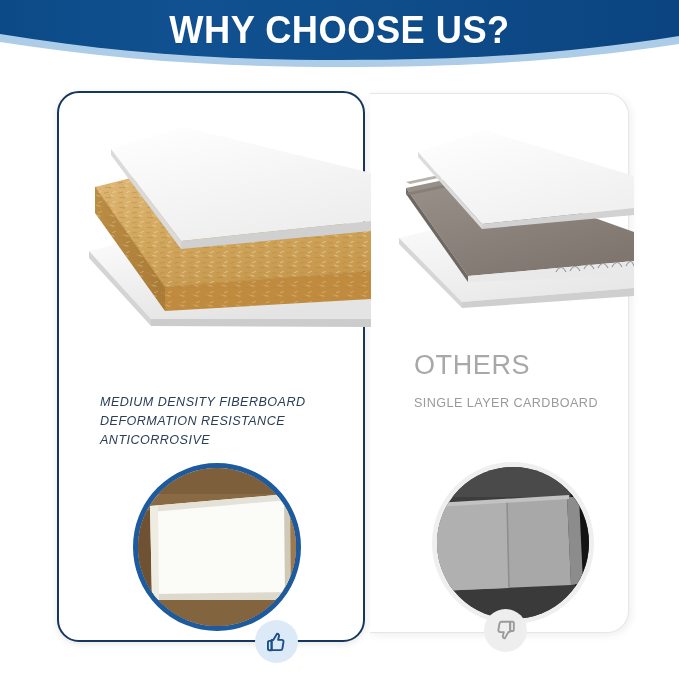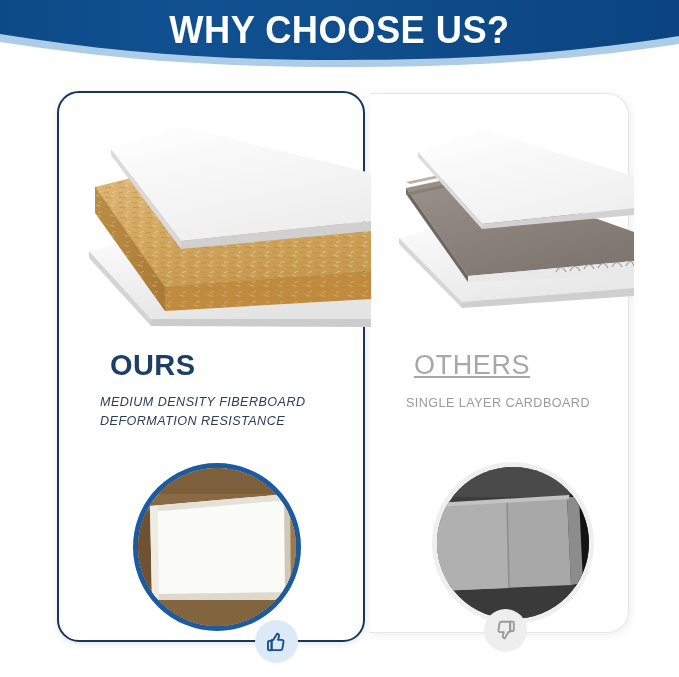--- a/index.html
+++ b/index.html
@@ -94,32 +94,31 @@
     font-weight: bold;
     color: #1c3f68;
     letter-spacing: 0.4px;
   }
   .head-others {
     left: 44px; top: 256px;
     font-size: 27px;
     font-weight: normal;
     color: #a8a8a8;
     letter-spacing: 0.6px;
-    text-decoration: underline;
   }
 
   .desc {
     position: absolute;
     font-size: 12.6px;
     line-height: 19px;
     letter-spacing: 0.45px;
     white-space: nowrap;
   }
   .desc-ours   { left: 41px; top: 300px; color: #2b3e55; font-style: italic; }
-  .desc-others { left: 36px; top: 300px; color: #9a9a9a; }
+  .desc-others { left: 44px; top: 300px; color: #9a9a9a; }
   .desc div { margin: 0; padding: 0; }
 
   
   .photo {
     position: absolute;
     border-radius: 50%;
     overflow: hidden;
     box-sizing: border-box;
   }
   .photo-ours {
@@ -297,25 +296,25 @@
         <polygon points="90,166 296,150 296,178 90,190" fill="url(#chips)" opacity="0.55"></polygon>
         <line x1="20" y1="66" x2="90" y2="166" stroke="#b5853c" stroke-width="1" opacity="0.6"></line>
         <line x1="90" y1="166" x2="296" y2="150" stroke="#b5853c" stroke-width="1" opacity="0.6"></line>
 
         <polygon points="36,28 108,6 296,52 296,100 106,120" fill="url(#uTop)"></polygon>
         <polygon points="36,28 106,120 106,128 36,34" fill="#dadada"></polygon>
         <polygon points="106,120 296,100 296,110 106,128" fill="#d0d0d0"></polygon>
       </svg>
     </div>
 
-    <div class="head-label head-ours">OURS</div>
 
     <div class="desc desc-ours">
       <div>MEDIUM DENSITY FIBERBOARD</div>
       <div>DEFORMATION RESISTANCE</div>
+      <div>ANTICORROSIVE</div>
     </div>
 
     <div class="photo photo-ours">
       <svg class="photo-inner" viewBox="0 0 158 158" preserveAspectRatio="none">
         <rect x="0" y="0" width="158" height="158" fill="#8a6a43"></rect>
         <rect x="0" y="0" width="158" height="26" fill="#7d5f3c"></rect>
         <polygon points="0,132 158,132 158,158 0,158" fill="#82643f"></polygon>
         <polygon points="0,44 14,42 16,128 0,130" fill="#6e5232"></polygon>
         <polygon points="140,30 158,28 158,132 142,132" fill="#9c7a4e"></polygon>
         <polygon points="12,38 150,26 152,130 14,132" fill="#fbfbf8"></polygon>

